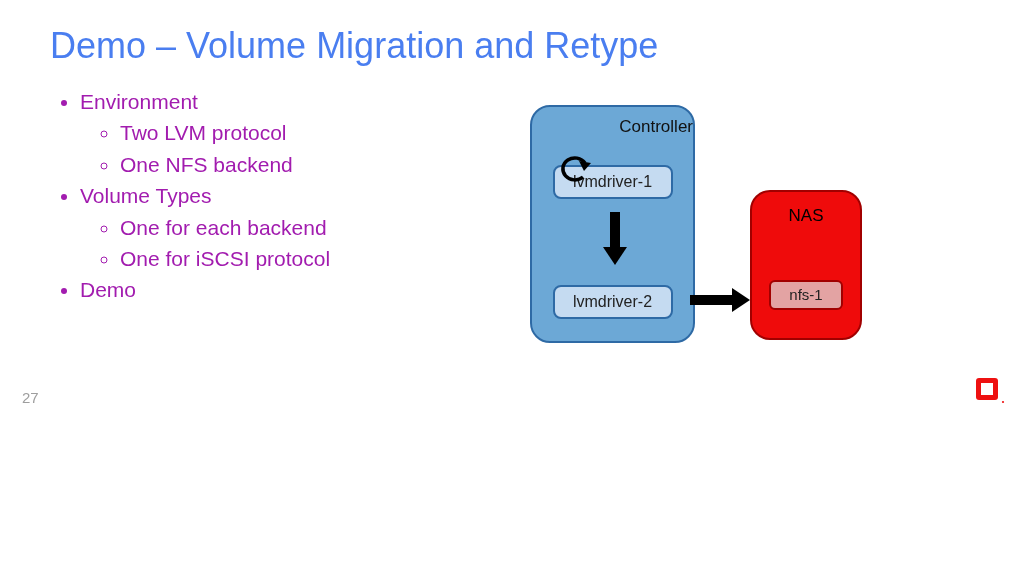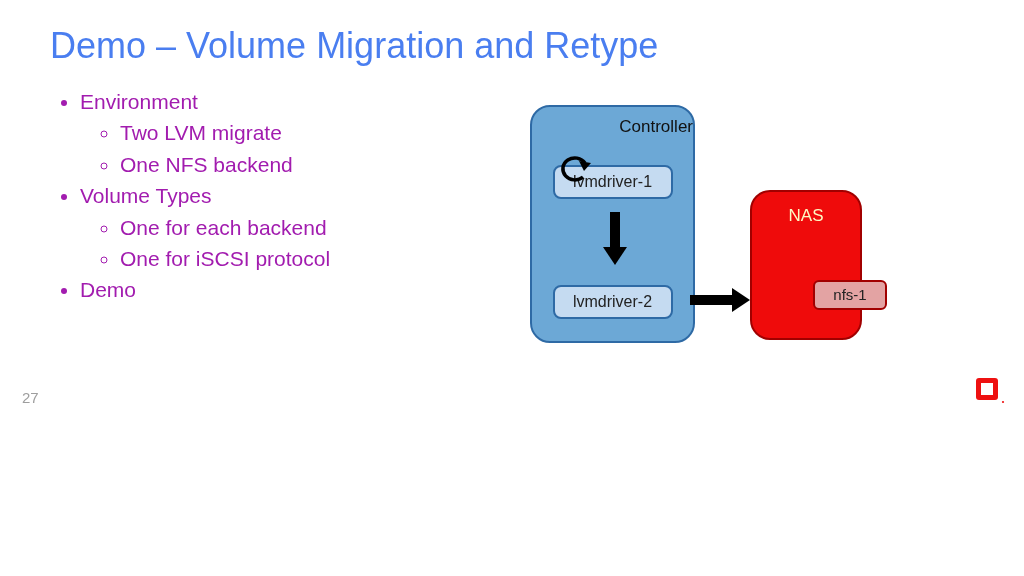--- a/index.html
+++ b/index.html
@@ -28,45 +28,45 @@
     border-radius: 8px;
     text-align: center; font-size: 16px; color: #222;
   }
   .nas {
     position: absolute; left: 750px; top: 190px;
     width: 112px; height: 150px;
     background: #ef0b0b;
     border: 2px solid #a10000;
     border-radius: 20px;
   }
-  .nas-label { text-align: center; font-size: 17px; color: #fef9c3; padding-top: 14px; }
+  .nas-label { text-align: center; font-size: 17px; color: #000000; padding-top: 14px; }
   .nfs-box {
     position: absolute; left: 50%; transform: translateX(-50%); top: 88px;
     width: 74px; height: 30px; line-height: 26px;
     background: #e3a3a3;
     border: 2px solid #a10000;
     border-radius: 6px;
-    text-align: center; font-size: 15px; color: #222; margin-left: 44px;
+    text-align: center; font-size: 15px; color: #222;
   }
   .pagenum { position: absolute; left: 22px; bottom: 14px; color: #9e9e9e; font-size: 15px; }
   .logo { position: absolute; right: 18px; bottom: 10px; }
 </style>
 </head>
 <body>
 
 <div class="slide">
 
   <h1 class="title">Demo – Volume Migration and Retype</h1>
 
   <div class="content">
     <div class="left">
       <ul class="outer">
         <li><span>Environment</span>
           <ul class="inner">
-            <li><span>Two LVM migrate</span></li>
+            <li><span>Two LVM protocol</span></li>
             <li><span>One NFS backend</span></li>
           </ul>
         </li>
         <li><span>Volume Types</span>
           <ul class="inner">
             <li><span>One for each backend</span></li>
             <li><span>One for iSCSI protocol</span></li>
           </ul>
         </li>
         <li><span>Demo</span>

